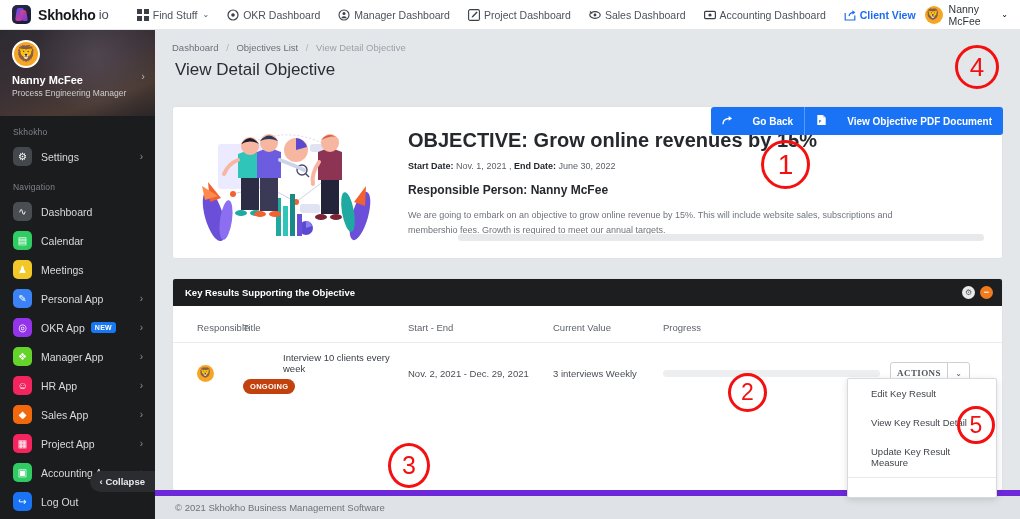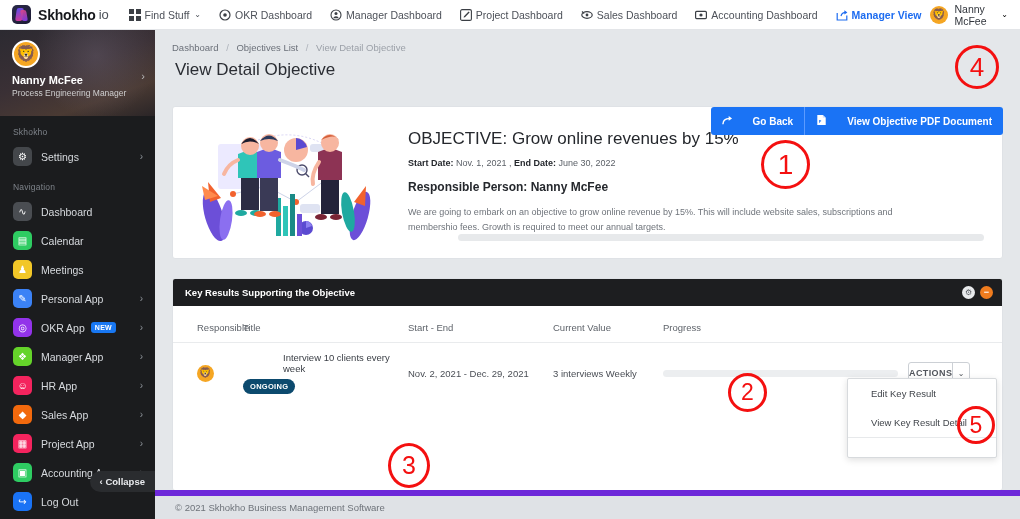--- a/index.html
+++ b/index.html
@@ -112,21 +112,21 @@
   .btn-blue:first-child { border-radius: 3px 0 0 3px; }
   .btn-blue:last-child { border-radius: 0 3px 3px 0; border-left: 1px solid #5b9bff;}
 
   .card {
     background:#fff; border:1px solid #dfe2e6; border-radius: 3px;
     margin: 0 17px; position:relative;
   }
   #objective-card { margin-top: 26px; height: 153px; display:flex; padding: 10px 0; }
   .illus { width: 235px; flex:none; display:flex; align-items:center; justify-content:center; }
   .obj-body { flex:1; padding: 12px 22px 0 0; }
-  .obj-title { font-size: 17px; font-weight:400; color:#25282d; }
+  .obj-title { font-size: 20px; font-weight:700; color:#25282d; }
   .obj-dates { font-size: 9px; color:#5c6168; margin-top: 9px; }
   .obj-dates b { color:#25282d; }
   .obj-resp { font-size: 12px; font-weight:700; color:#25282d; margin-top: 12px;}
   .obj-desc { font-size: 9px; color:#6f747b; line-height: 1.65; margin-top: 11px; max-width: 520px;}
   .obj-bar { position:absolute; left: 285px; right: 18px; bottom: 17px; height: 7px; background:#e7e9eb; border-radius:4px;}
 
   #keyresults-card { margin-top: 19px; height: 213px; padding: 0; overflow: visible; }
   .kr-header {
     background:#1d1e20; height: 27px; display:flex; align-items:center;
     padding: 0 9px 0 12px; border-radius: 2px 2px 0 0;
@@ -137,25 +137,25 @@
   .kr-dot.orange { background:#f07c1e; color:#fff; font-size:9px; font-weight:700; line-height:1;}
 
   .kr-table { width:100%; }
   .kr-thead { display:flex; padding: 16px 0 9px 0; font-size: 9.5px; color:#5e636a; }
   .kr-row { display:flex; align-items:center; border-top:1px solid #e9ebed; padding: 9px 0; min-height: 36px;}
   .c-resp { width: 70px; padding-left: 24px; flex:none; }
   .c-title { width: 165px; flex:none; }
   .c-dates { width: 145px; flex:none; }
   .c-value { width: 110px; flex:none; }
   .c-prog  { flex: 1; padding-right: 10px; }
-  .c-act   { width: 94px; flex:none; padding-right: 32px; }
+  .c-act   { width: 112px; flex:none; padding-right: 32px; font-family: Liberation Serif, serif; }
 
   .row-avatar { width:17px; height:17px; border-radius:50%; background:#f5a623; display:flex; align-items:center; justify-content:center; font-size:10px; line-height:1;}
   .kr-title-txt { font-size: 9.5px; color:#3c4047;padding-left:40px; }
-  .tag-ongoing { display:inline-block; margin-top:5px; background:#0c4a6e; color:#fff; font-size:7.5px; font-weight:700; padding:3px 7px; border-radius:9px; letter-spacing:.3px;}
+  .tag-ongoing { display:inline-block; margin-top:5px; background:#c2410c; color:#fff; font-size:7.5px; font-weight:700; padding:3px 7px; border-radius:9px; letter-spacing:.3px;}
   .kr-cell-txt { font-size: 9.5px; color:#4a4e55; }
   .prog-bar { height: 7px; background:#eceef0; border-radius:4px; }
 
   .actions-btn {
     display:flex; border:1px solid #ccd0d5; border-radius:3px; overflow:hidden; background:#fff;
     height: 22px; align-items:stretch; cursor:pointer;
   }
   .actions-label { flex:1; display:flex; align-items:center; justify-content:center; font-size:9px; font-weight:700; color:#52565d; letter-spacing:.4px;}
   .actions-caret { width:22px; border-left:1px solid #ccd0d5; display:flex; align-items:center; justify-content:center; font-size:8px; color:#52565d;}
 
@@ -265,21 +265,21 @@
       </div>
 
       <div class="nav-item active">
         <span class="nav-ico">
           <svg viewBox="0 0 12 12" width="12" height="12">
               <path d="M1.2 4v7h9.6V6.4" fill="none" stroke="#1d6cf0" stroke-width="1.2"></path>
               <path d="M5 7C5.6 4.4 7.6 3.4 10 3.4" fill="none" stroke="#1d6cf0" stroke-width="1.2"></path>
               <path d="M8.4 1.3L11.4 3.4 8.4 5.5z" fill="#1d6cf0"></path>
             </svg>
         </span>
-        <span>Manager View</span>
+        <span>Client View</span>
       </div>
     </div>
 
     <div class="user-area">
       <span class="avatar-ring">🦁</span>
       <span class="user-name">Nanny McFee</span>
       <span class="caret">⌄</span>
     </div>
   </div>
 
@@ -502,20 +502,21 @@
               <span class="actions-label">ACTIONS</span>
               <span class="actions-caret">⌄</span>
             </div>
           </div>
         </div>
       </div>
 
       <div class="dropdown">
         <div class="dd-item">Edit Key Result</div>
         <div class="dd-item">View Key Result Detail</div>
+        <div class="dd-item">Update Key Result Measure</div>
         <div class="dd-sep dd-tail"></div>
       </div>
     </div>
   </div>
 
   <div class="footer">
     <span class="footer-txt">© 2021 Skhokho Business Management Software</span>
   </div>
 
   <div class="anno" id="anno-1">1</div>

